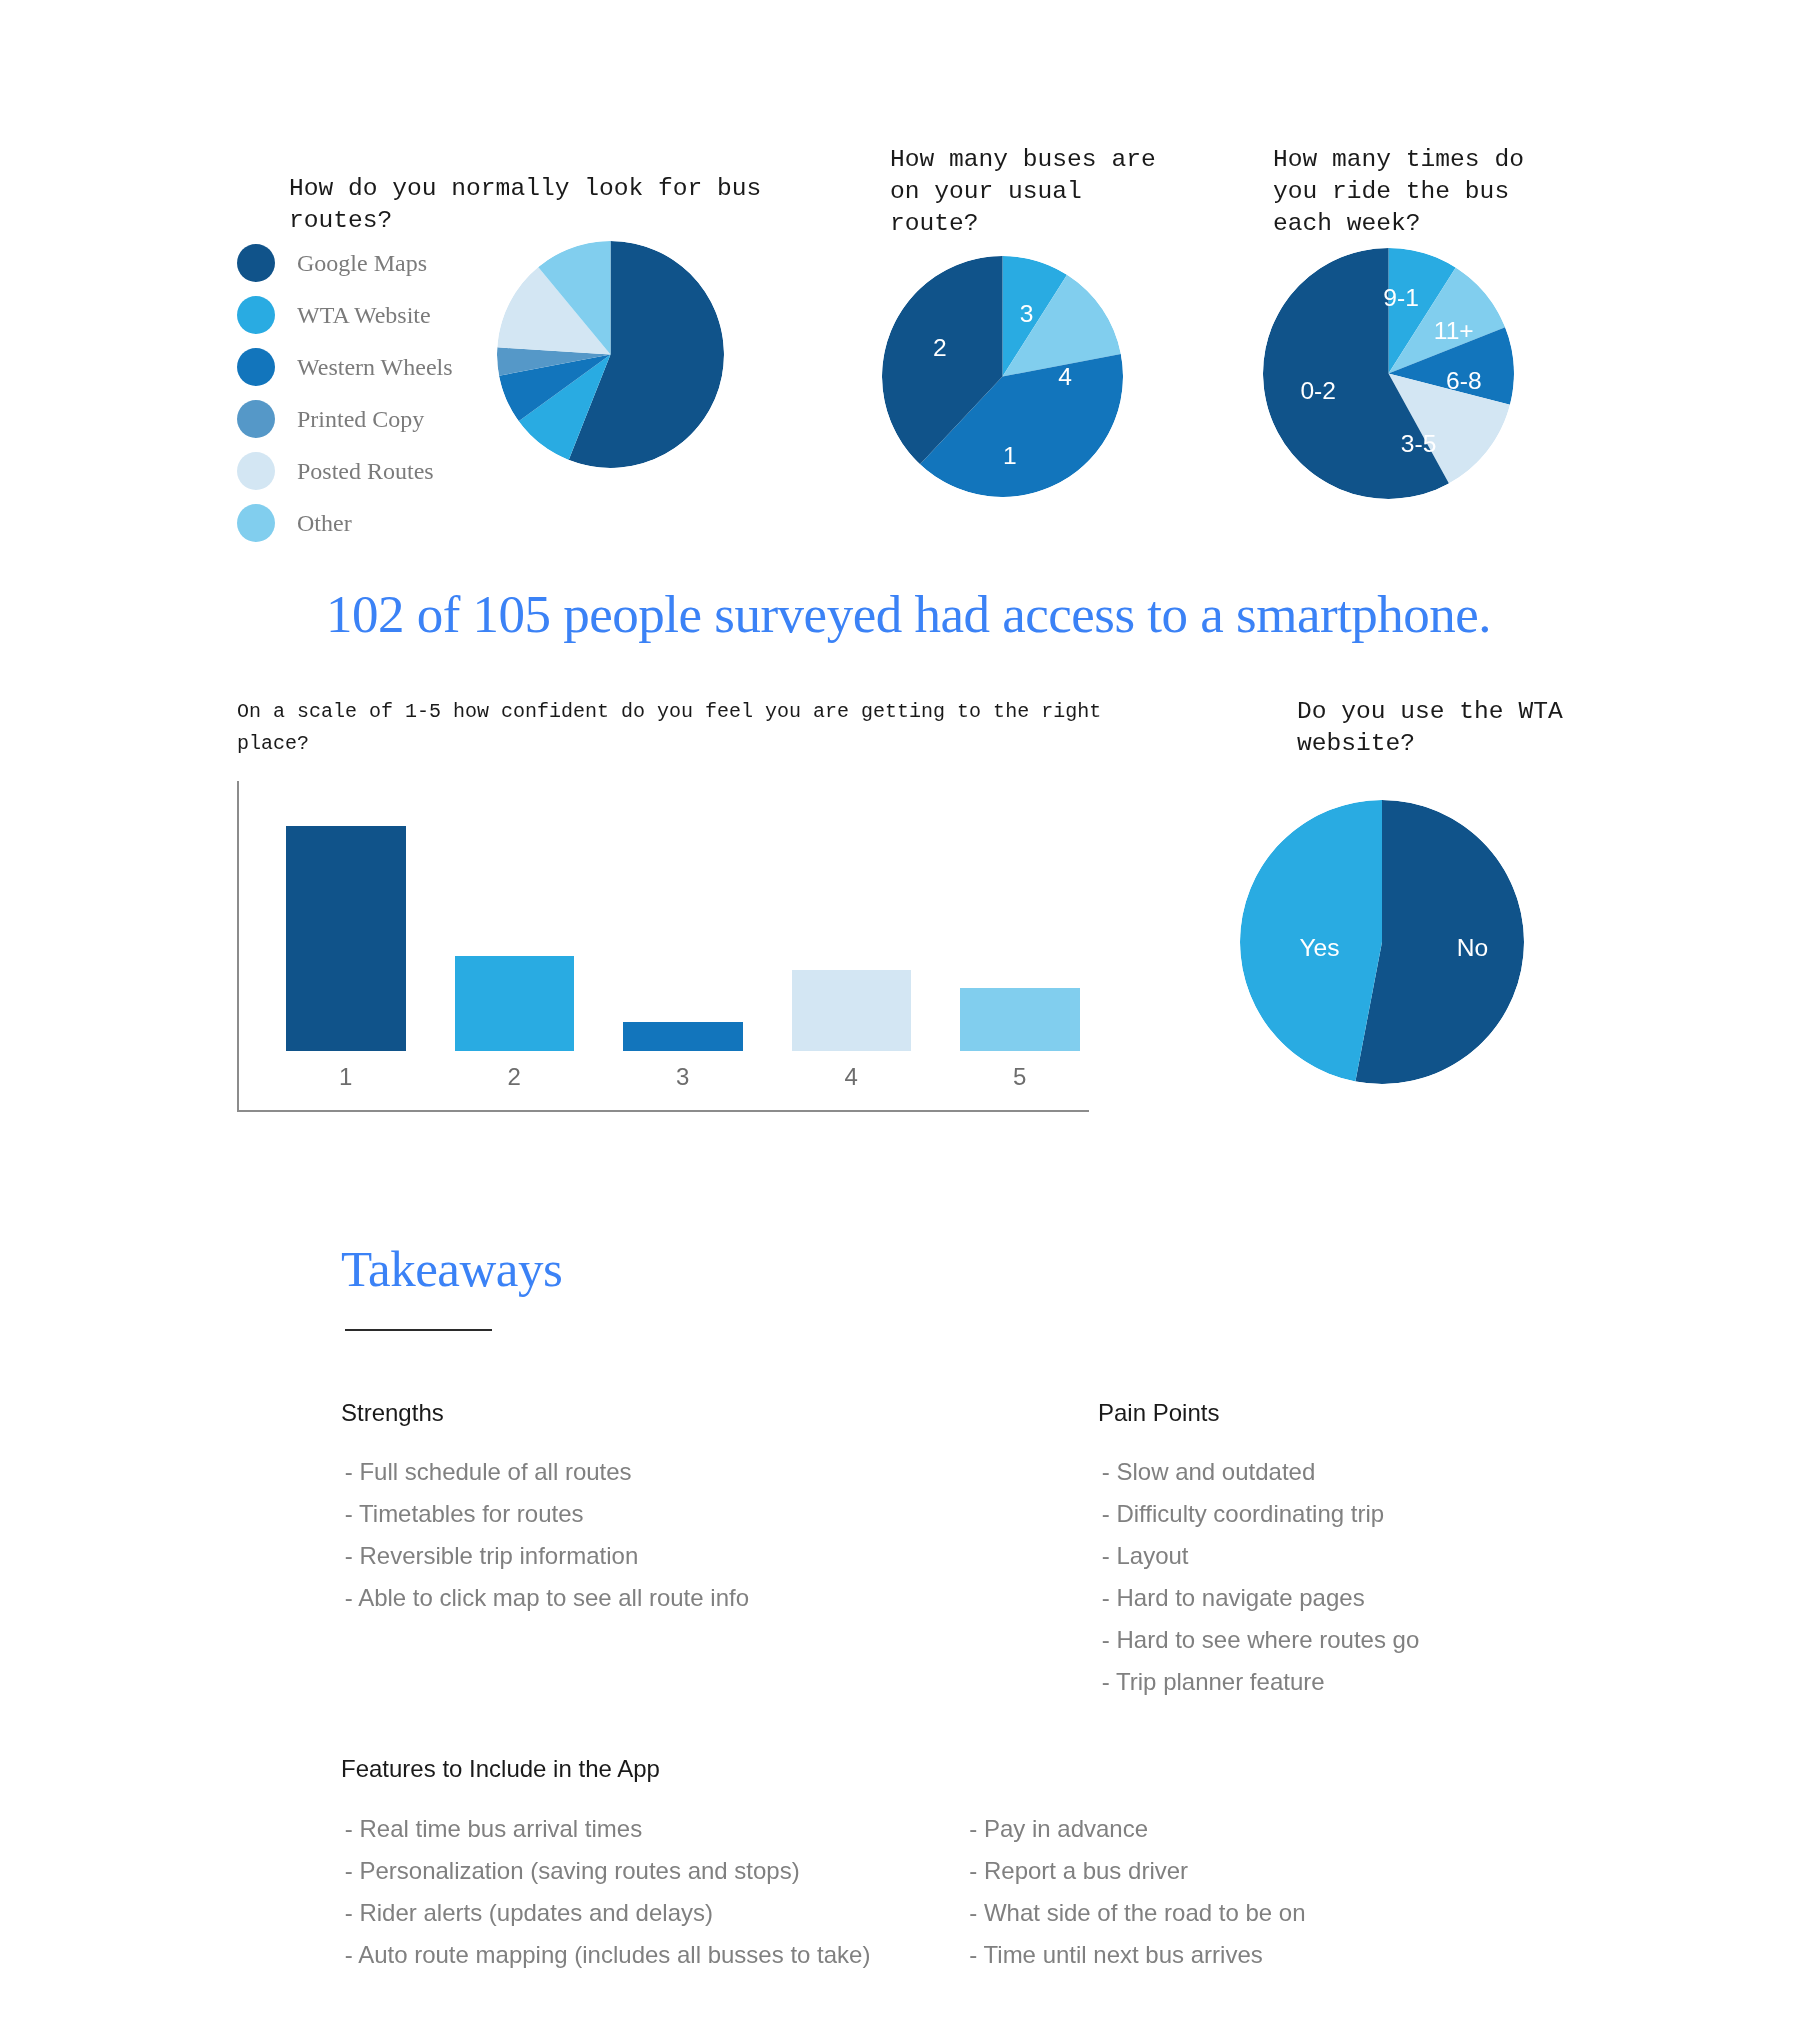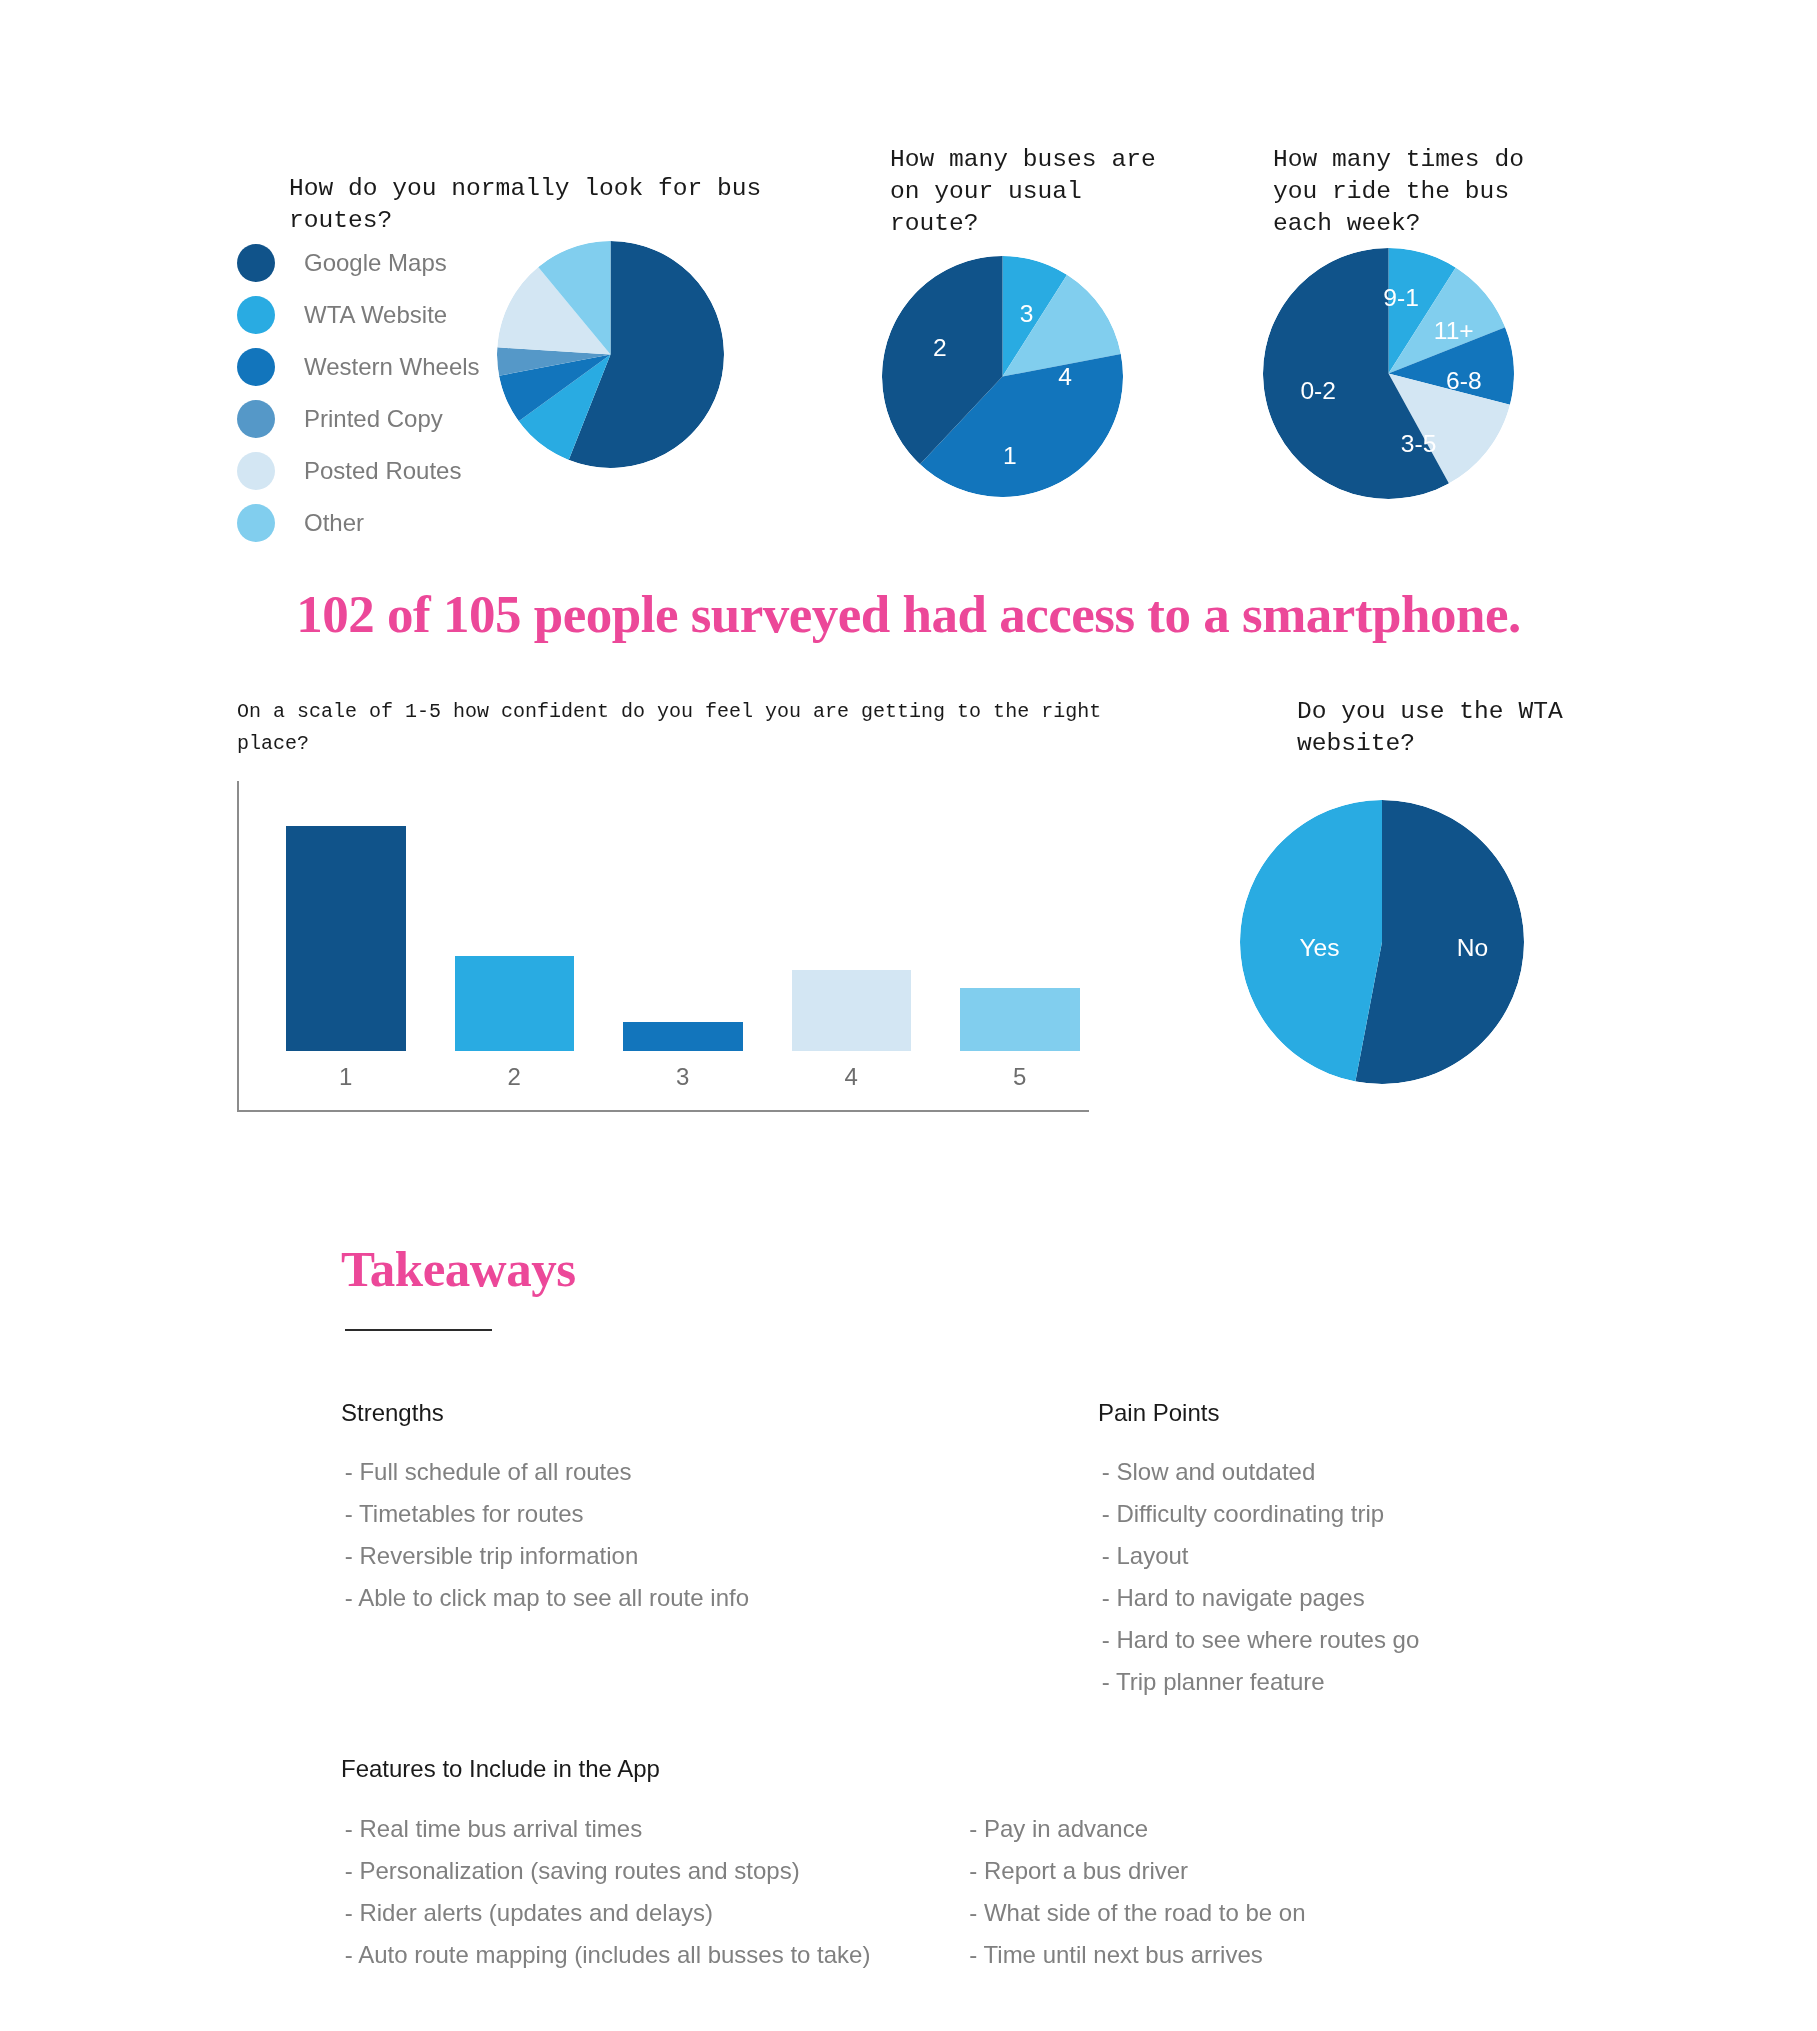--- a/index.html
+++ b/index.html
@@ -20,22 +20,22 @@
   
   .q-title {
     font-family: Liberation Mono, monospace;
     font-size: 24.6px;
     line-height: 32px;
     color: #1a1a1a;
     font-weight: 400;
   }
   .serif-head {
     font-family: "Liberation Serif", serif;
-    font-weight: 700;
-    color: #ec4899;
+    font-weight: 400;
+    color: #3b82f6;
     letter-spacing: -0.5px;
   }
 
   
   .row-top { position: absolute; left: 0; top: 0; width: 1817px; height: 568px; }
 
   #q1-title { position: absolute; left: 289px; top: 173px; width: 511px; }
   #q2-title { position: absolute; left: 890px; top: 144px; width: 284px; }
   #q3-title { position: absolute; left: 1273px; top: 144px; width: 293px; }
 
@@ -43,24 +43,24 @@
   .legend { position: absolute; left: 237px; top: 237px; }
   .legend-item {
     display: flex; align-items: center;
     height: 52px;
   }
   .legend-dot {
     width: 38px; height: 38px; border-radius: 50%;
     flex: 0 0 38px;
   }
   .legend-label {
-    margin-left: 29px;
+    margin-left: 22px;
     font-size: 24px;
     color: #7b7b7b;
-    font-family: Liberation Sans, sans-serif;
+    font-family: Liberation Serif, serif;
   }
 
   
   .pie-wrap { position: absolute; }
   .pie { position: relative; border-radius: 50%; overflow: hidden; }
   .pie svg { display: block; }
   .slice-label {
     position: absolute;
     color: #ffffff;
     font-size: 24.6px;

